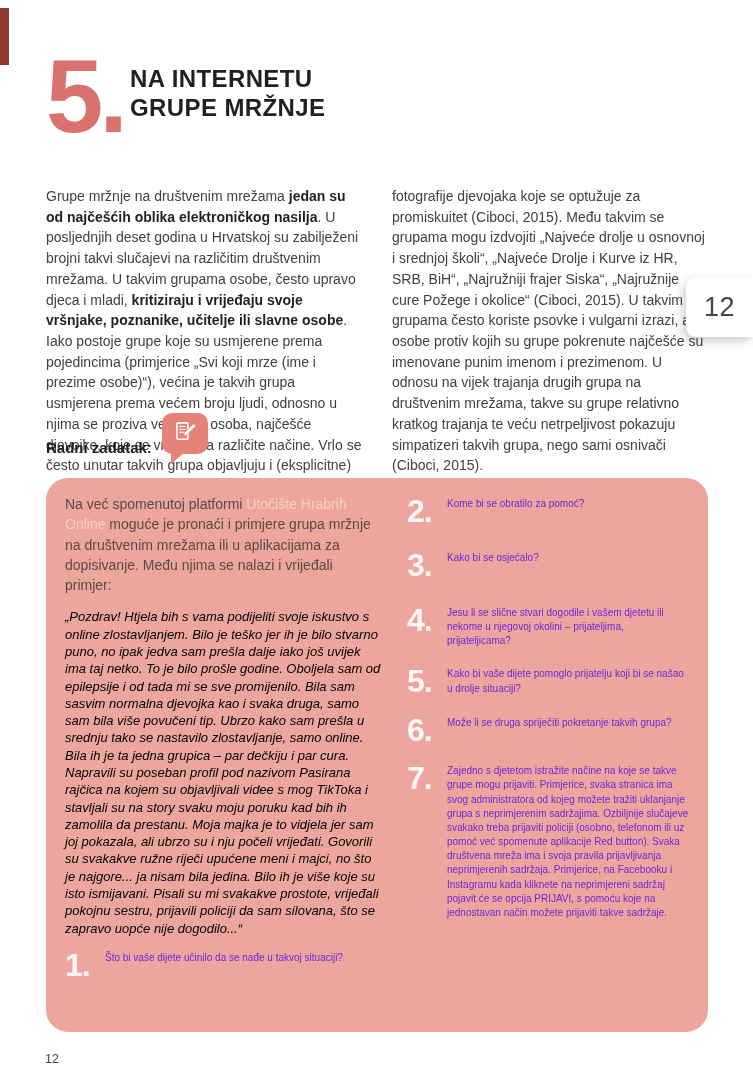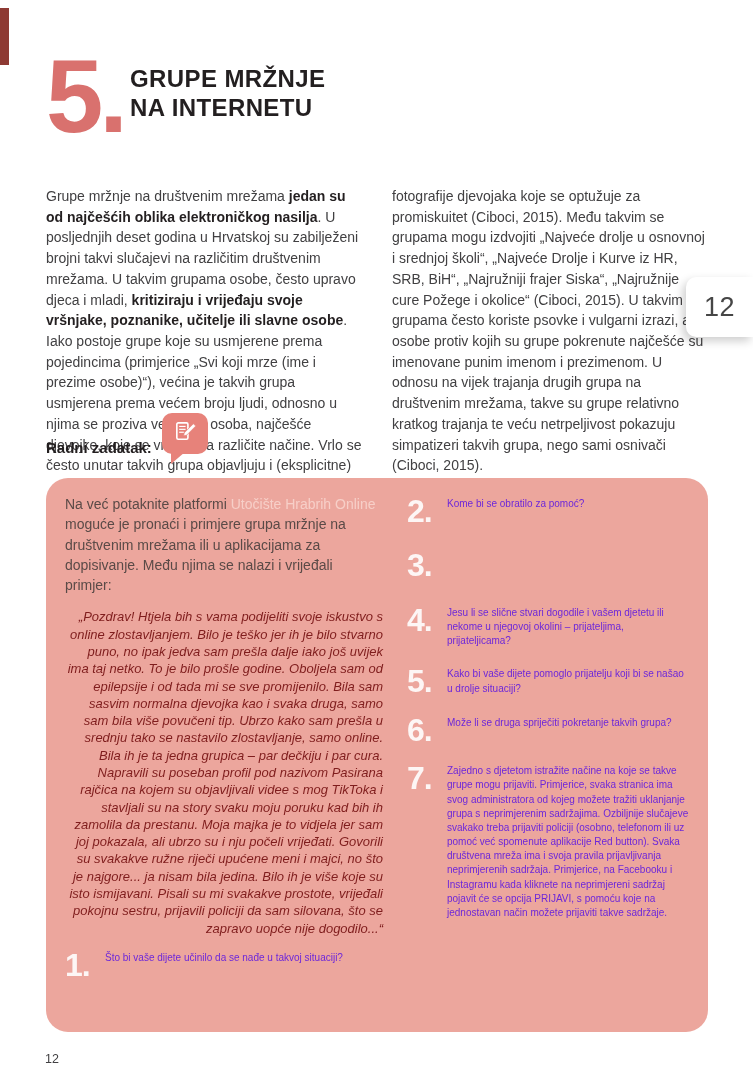--- a/index.html
+++ b/index.html
@@ -86,22 +86,22 @@
     padding:16px 18px 14px 19px;
     overflow:hidden;
   }
   .tb-left{width:318px;flex:0 0 auto;margin-right:24px;}
   .tb-right{flex:1 1 auto;padding-top:2px;}
   .tb-text{
     font-size:14px;line-height:1.45;color:#5a4a47;margin:0 0 13px 0;
   }
   .tb-platform{color:#f7cfc8;}
   .tb-story{
-    font-size:13px;line-height:1.33;color:#7f1d1d;
-    font-style:italic;margin:0 0 13px 0;text-align:right;
+    font-size:13px;line-height:1.33;color:#000000;
+    font-style:italic;margin:0 0 13px 0;
   }
   .q-row{display:flex;margin-bottom:24px;}
   .q-row.q-tall{margin-bottom:18px;}
   .q-num{
     flex:0 0 40px;width:40px;
     font-size:32px;line-height:0.95;font-weight:700;color:#fdf6f5;
     letter-spacing:-1px;
   }
   .q-text{
     flex:1 1 auto;font-size:10px;line-height:1.42;color:#6d28d9;
@@ -115,22 +115,22 @@
 </head>
 <body>
 
 <div class="page">
 
   <div class="corner-bar"></div>
 
   <div class="chapter-row">
     <div class="chapter-number">5.</div>
     <div class="chapter-title">
+      <div>NA INTERNETU</div>
       <div>GRUPE MRŽNJE</div>
-      <div>NA INTERNETU</div>
     </div>
   </div>
 
 
   <div class="columns">
     <div class="col col-left"><span>Grupe mržnje na društvenim mrežama </span><b>jedan su od najčešćih oblika elektroničkog nasilja</b><span>. U posljednjih deset godina u Hrvatskoj su zabilježeni brojni takvi slučajevi na različitim društvenim mrežama. U takvim grupama osobe, često upravo djeca i mladi, </span><b>kritiziraju i vrijeđaju svoje vršnjake, poznanike, učitelje ili slavne osobe</b><span>. Iako postoje grupe koje su usmjerene prema pojedincima (primjerice „Svi koji mrze (ime i prezime osobe)“), većina je takvih grupa usmjerena prema većem broju ljudi, odnosno u njima se proziva velik broj osoba, najčešće djevojke, koje se vrijeđa na različite načine. Vrlo se često unutar takvih grupa objavljuju i (eksplicitne)</span></div>
     <div class="col col-right">fotografije djevojaka koje se optužuje za promiskuitet (Ciboci, 2015). Među takvim se grupama mogu izdvojiti „Najveće drolje u osnovnoj i srednjoj školi“, „Najveće Drolje i Kurve iz HR, SRB, BiH“, „Najružniji frajer Siska“, „Najružnije cure Požege i okolice“ (Ciboci, 2015). U takvim se grupama često koriste psovke i vulgarni izrazi, a osobe protiv kojih su grupe pokrenute najčešće su imenovane punim imenom i prezimenom. U odnosu na vijek trajanja drugih grupa na društvenim mrežama, takve su grupe relativno kratkog trajanja te veću netrpeljivost pokazuju simpatizeri takvih grupa, nego sami osnivači (Ciboci, 2015).</div>
   </div>
 
   <div class="page-tab">
@@ -146,36 +146,37 @@
         <line x1="7" y1="7" x2="12.5" y2="7" stroke="#ffffff" stroke-width="1"></line>
         <line x1="7" y1="9.5" x2="11" y2="9.5" stroke="#ffffff" stroke-width="1"></line>
         <path d="M19.2 2.2 L21.2 4.2 L13.4 12.0 L10.8 12.6 L11.4 10.0 Z" fill="#ffffff" stroke="#e7827a" stroke-width="0.6"></path>
       </svg>
     </span>
   </div>
 
   <div class="task-box">
 
     <div class="tb-left">
-      <p class="tb-text"><span>Na već potaknite platformi </span><span class="tb-platform">Utočište Hrabrih Online</span><span> moguće je pronaći i primjere grupa mržnje na društvenim mrežama ili u aplikacijama za dopisivanje. Među njima se nalazi i vrijeđali primjer:</span></p>
+      <p class="tb-text"><span>Na već spomenutoj platformi </span><span class="tb-platform">Utočište Hrabrih Online</span><span> moguće je pronaći i primjere grupa mržnje na društvenim mrežama ili u aplikacijama za dopisivanje. Među njima se nalazi i vrijeđali primjer:</span></p>
       <p class="tb-story">„Pozdrav! Htjela bih s vama podijeliti svoje iskustvo s online zlostavljanjem. Bilo je teško jer ih je bilo stvarno puno, no ipak jedva sam prešla dalje iako još uvijek ima taj netko. To je bilo prošle godine. Oboljela sam od epilepsije i od tada mi se sve promijenilo. Bila sam sasvim normalna djevojka kao i svaka druga, samo sam bila više povučeni tip. Ubrzo kako sam prešla u srednju tako se nastavilo zlostavljanje, samo online. Bila ih je ta jedna grupica – par dečkiju i par cura. Napravili su poseban profil pod nazivom Pasirana rajčica na kojem su objavljivali videe s mog TikToka i stavljali su na story svaku moju poruku kad bih ih zamolila da prestanu. Moja majka je to vidjela jer sam joj pokazala, ali ubrzo su i nju počeli vrijeđati. Govorili su svakakve ružne riječi upućene meni i majci, no što je najgore... ja nisam bila jedina. Bilo ih je više koje su isto ismijavani. Pisali su mi svakakve prostote, vrijeđali pokojnu sestru, prijavili policiji da sam silovana, što se zapravo uopće nije dogodilo...“</p>
 
       <div class="q-row">
         <div class="q-num">1.</div>
         <div class="q-text">Što bi vaše dijete učinilo da se nađe u takvoj situaciji?</div>
       </div>
     </div>
 
     <div class="tb-right">
       <div class="q-row">
         <div class="q-num">2.</div>
         <div class="q-text">Kome bi se obratilo za pomoć?</div>
       </div>
       <div class="q-row">
         <div class="q-num">3.</div>
+        <div class="q-text">Kako bi se osjećalo?</div>
       </div>
       <div class="q-row q-tall">
         <div class="q-num">4.</div>
         <div class="q-text">Jesu li se slične stvari dogodile i vašem djetetu ili nekome u njegovoj okolini – prijateljima, prijateljicama?</div>
       </div>
       <div class="q-row q-tall">
         <div class="q-num">5.</div>
         <div class="q-text">Kako bi vaše dijete pomoglo prijatelju koji bi se našao u drolje situaciji?</div>
       </div>
       <div class="q-row q-tall">

